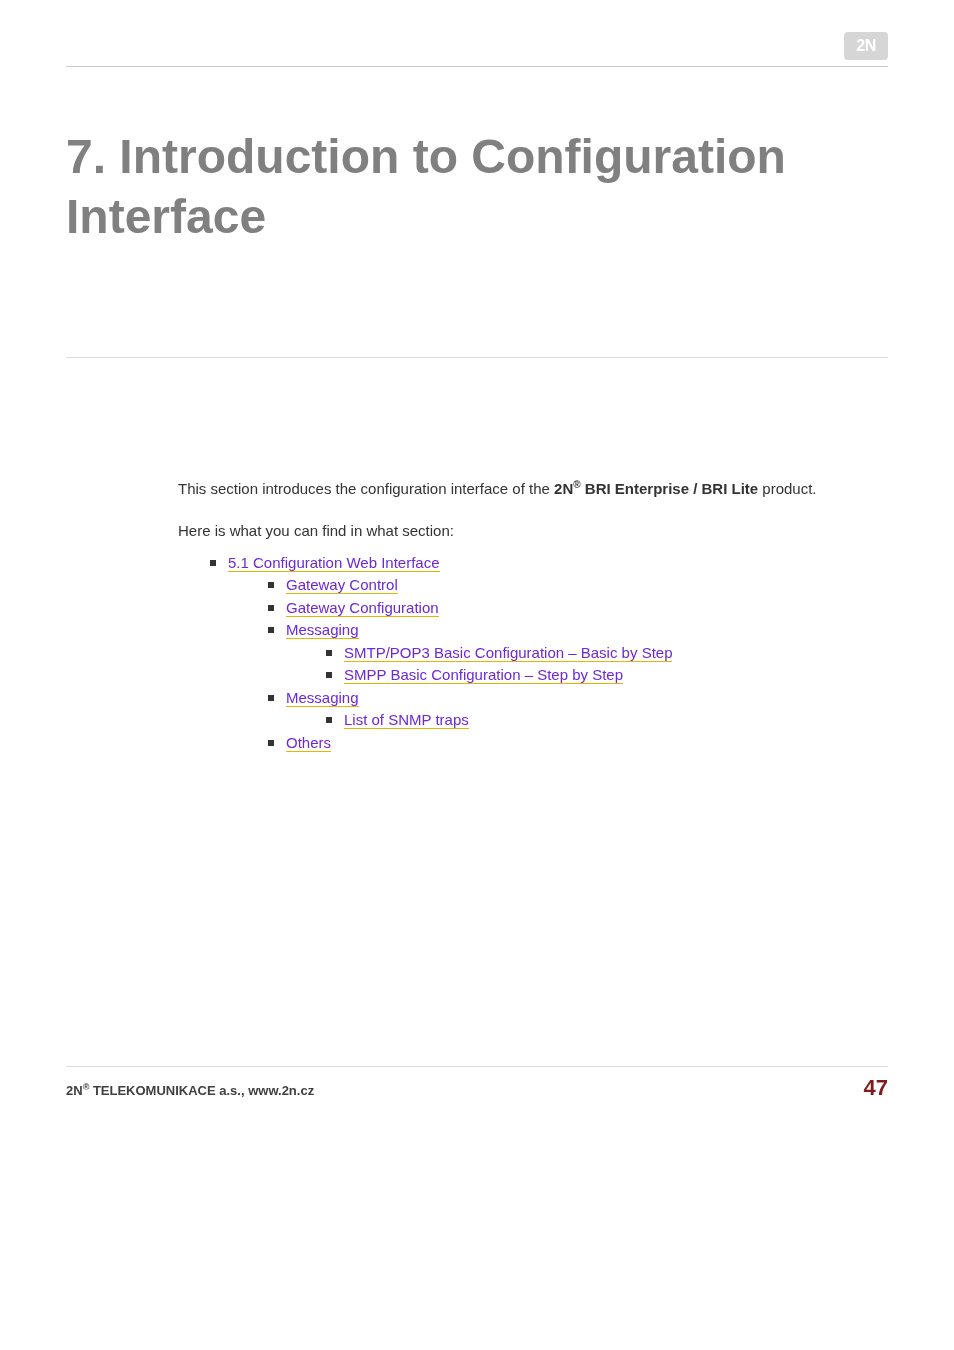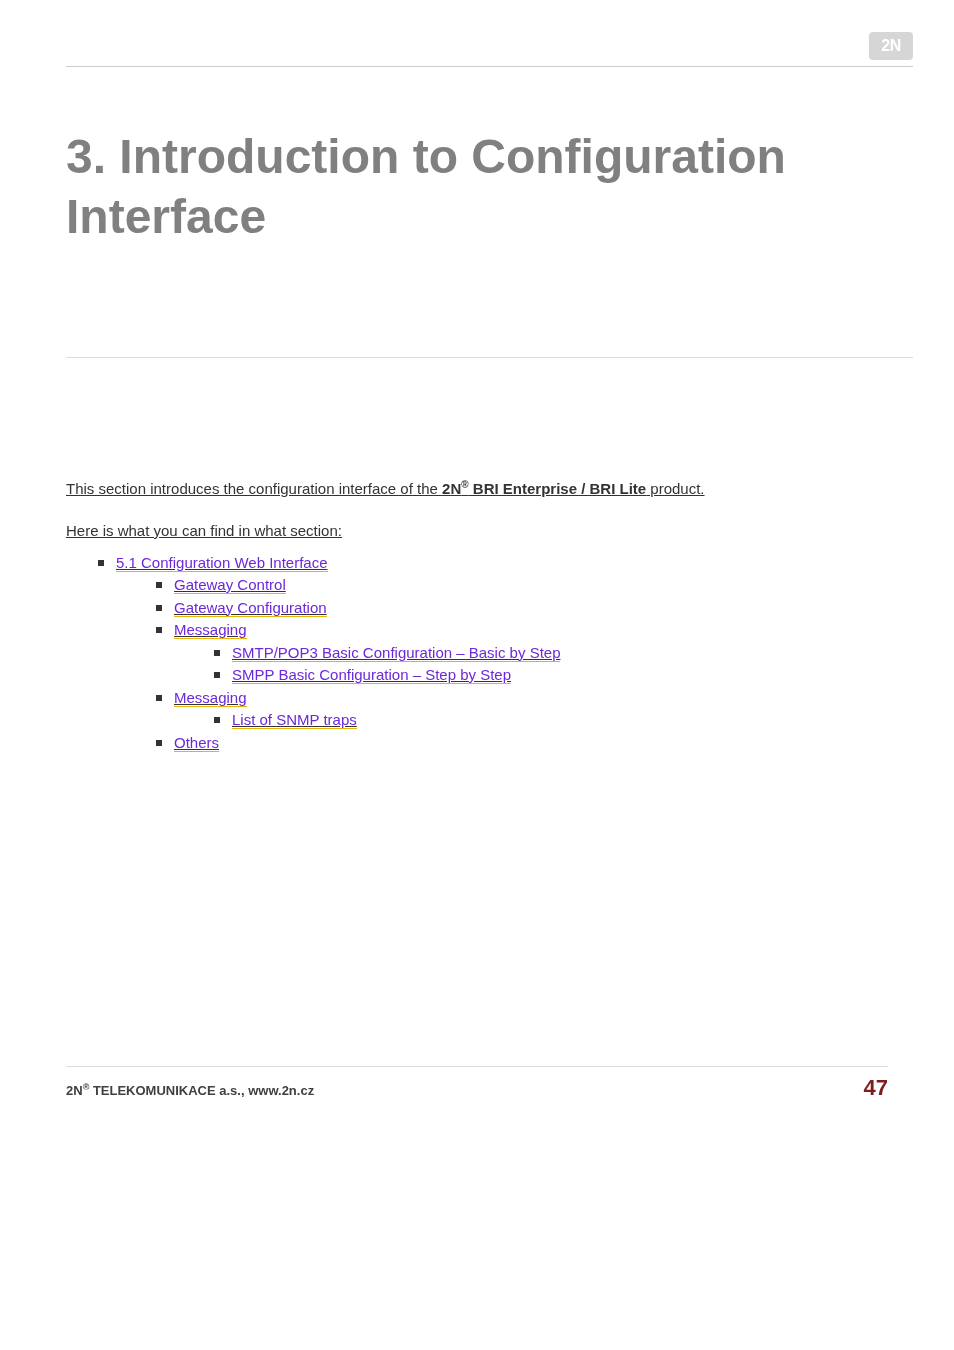--- a/index.html
+++ b/index.html
@@ -8,21 +8,21 @@
     width: 954px;
     height: 1350px;
     background: #ffffff;
     font-family: Verdana, Geneva, sans-serif;
     color: #333333;
     position: relative;
   }
   .page {
     width: 954px;
     height: 1129px;
-    padding: 32px 41px 40px 66px;
+    padding: 32px 66px 40px 66px;
     position: relative;
   }
   .header-bar {
     border-bottom: 1px solid #cccccc;
     display: flex;
     justify-content: flex-end;
     padding-bottom: 6px;
     margin-bottom: 20px;
   }
   .logo {
@@ -41,22 +41,22 @@
     font: 700 48px/1.25 Arial, Helvetica, sans-serif;
     color: #808080;
     margin: 60px 0 110px 0;
   }
   hr.sep {
     border: none;
     border-top: 1px solid #dddddd;
     margin: 0 0 120px 0;
   }
   .body-content {
+    margin-left: 112px;
     margin-right: 0;
-    text-decoration: underline;
   }
   .intro {
     font: 400 15px/1.45 Verdana, Geneva, sans-serif;
     color: #333333;
     text-align: justify;
     margin: 0 0 20px 0;
   }
   .intro b { font-weight: 700; }
   .intro sup { font-size: 10px; vertical-align: super; }
   .section-hint {
@@ -116,21 +116,21 @@
 <body>
 
 <div class="page">
 
   <div class="header-bar">
     <div class="logo">
       <span>2N</span>
     </div>
   </div>
 
-  <h1 class="title">3. Introduction to Configuration Interface</h1>
+  <h1 class="title">7. Introduction to Configuration Interface</h1>
 
   <hr class="sep">
 
   <div class="body-content">
 
     <p class="intro">
       <span>This section introduces the configuration interface of the </span><b><span>2N</span><sup>®</sup><span> BRI Enterprise / BRI Lite</span></b><span> product.</span>
     </p>
 
     <p class="section-hint">Here is what you can find in what section:</p>

